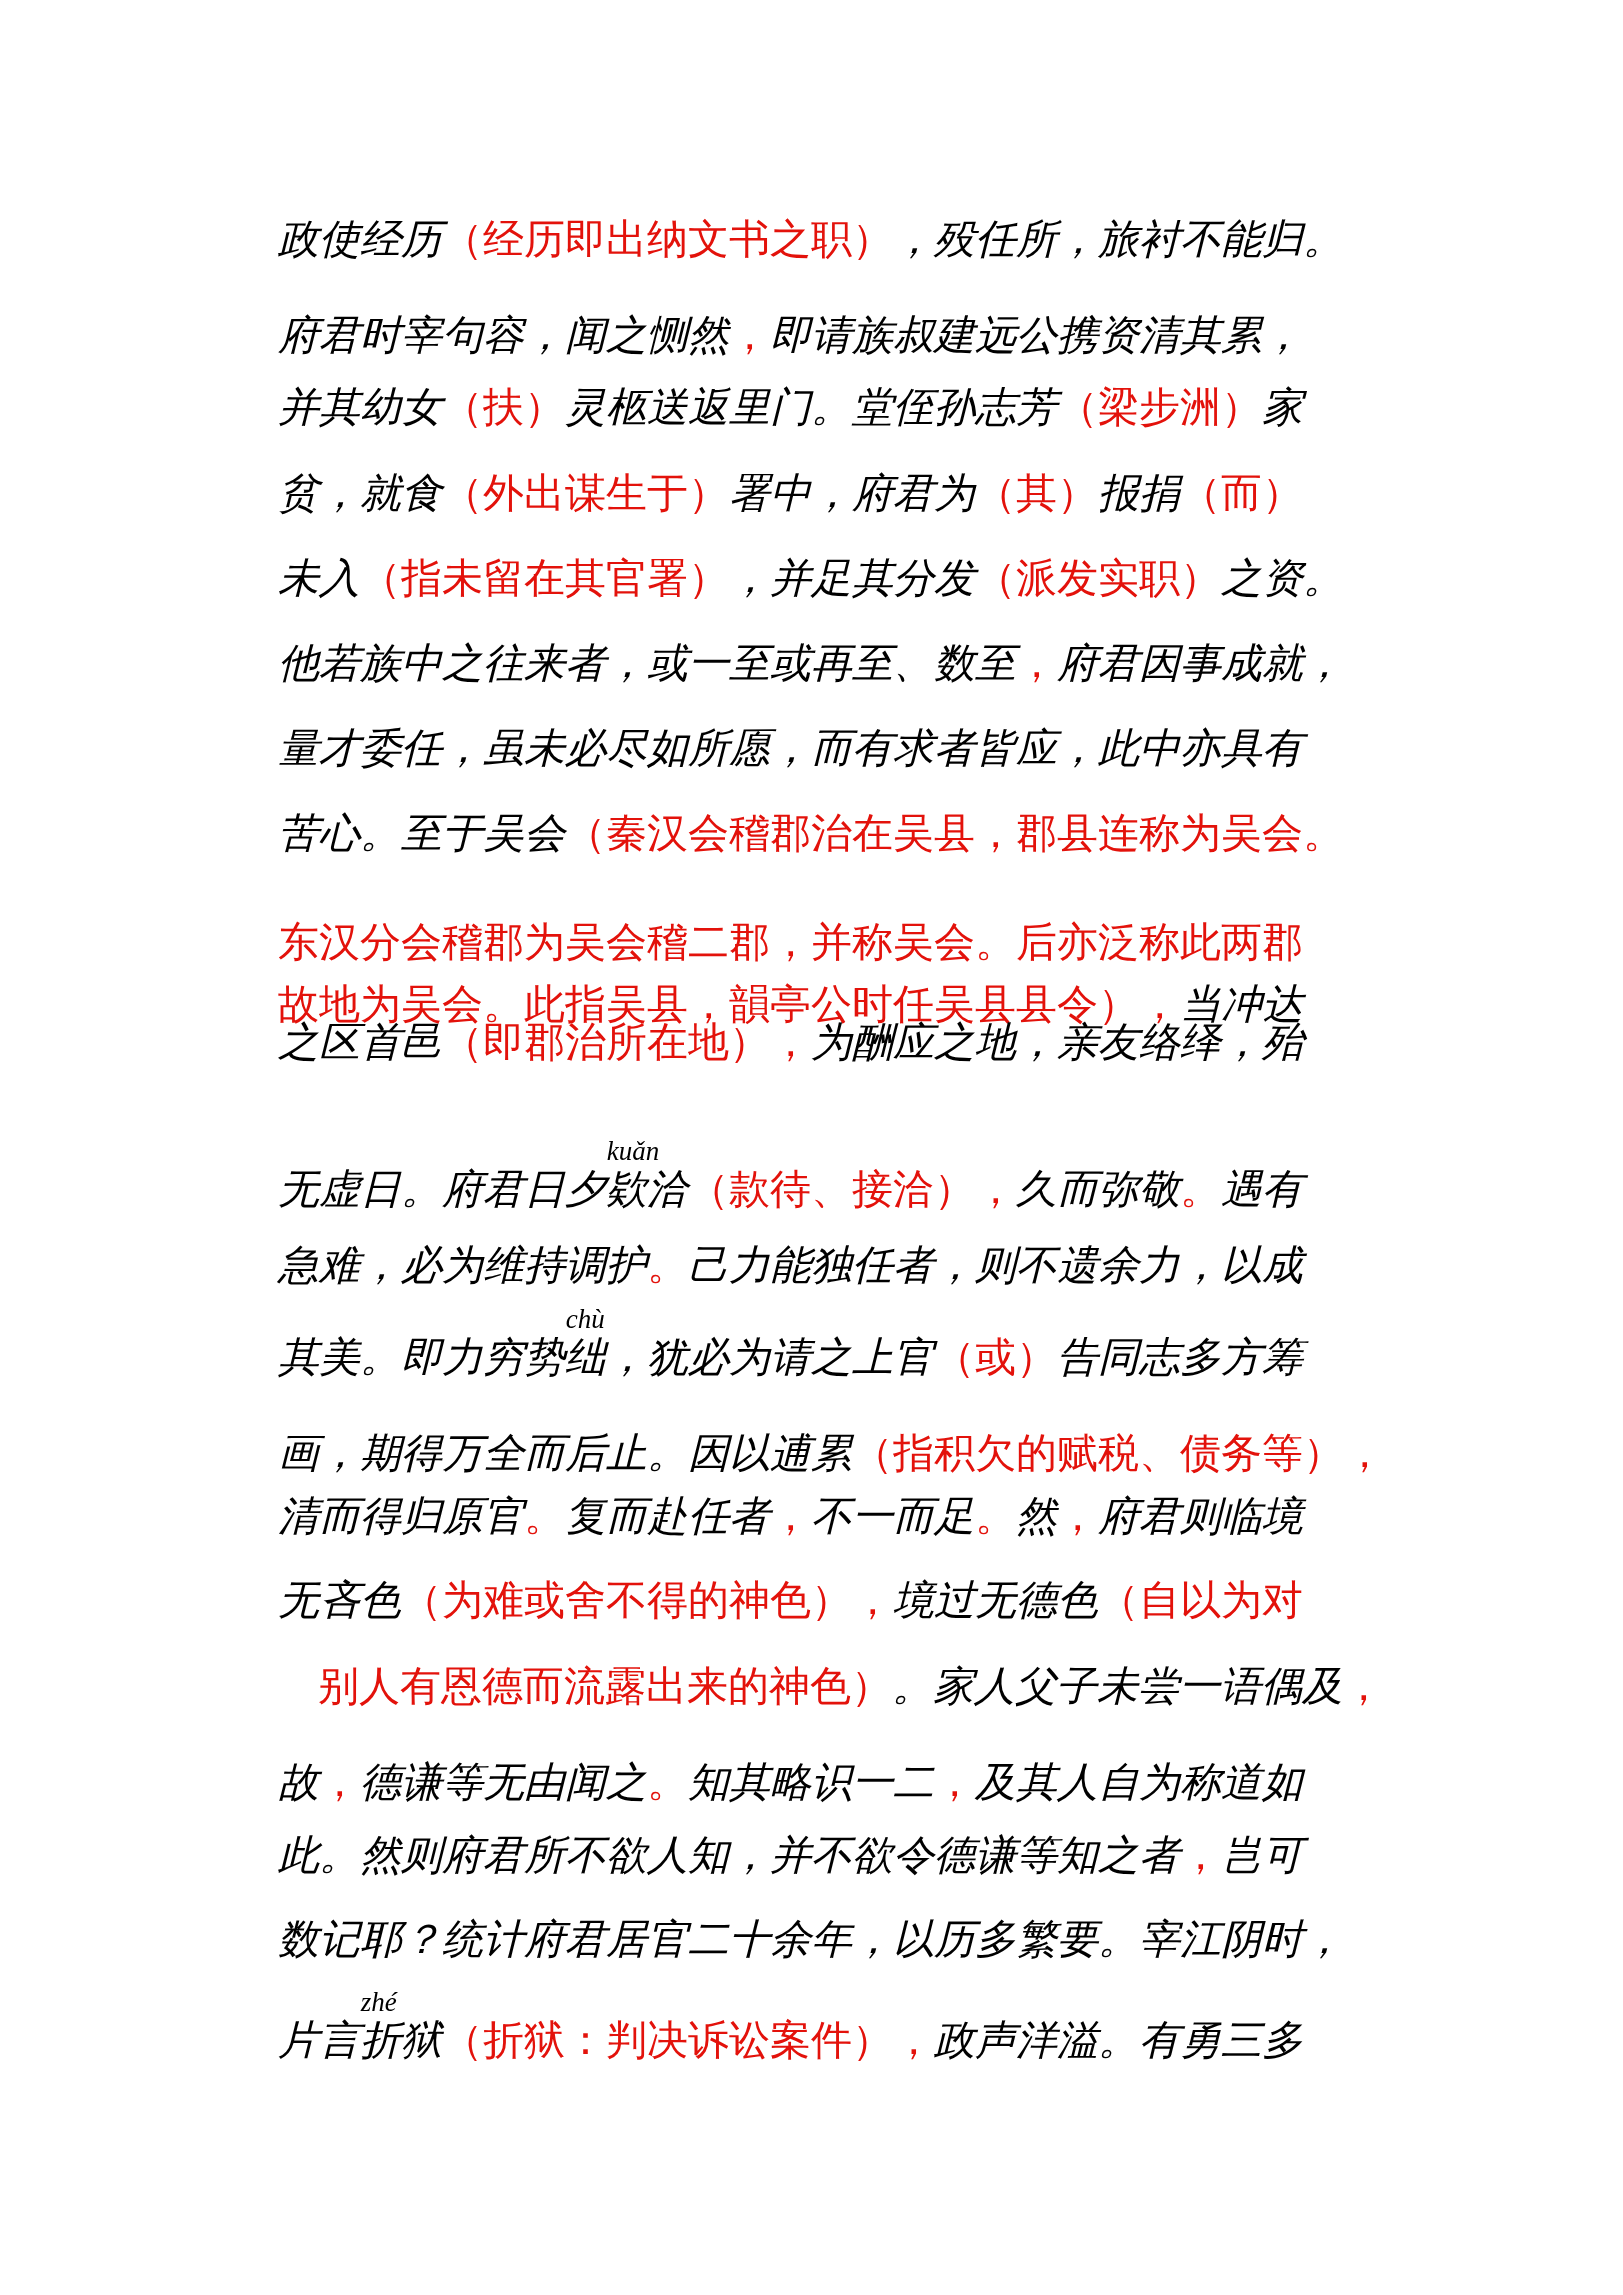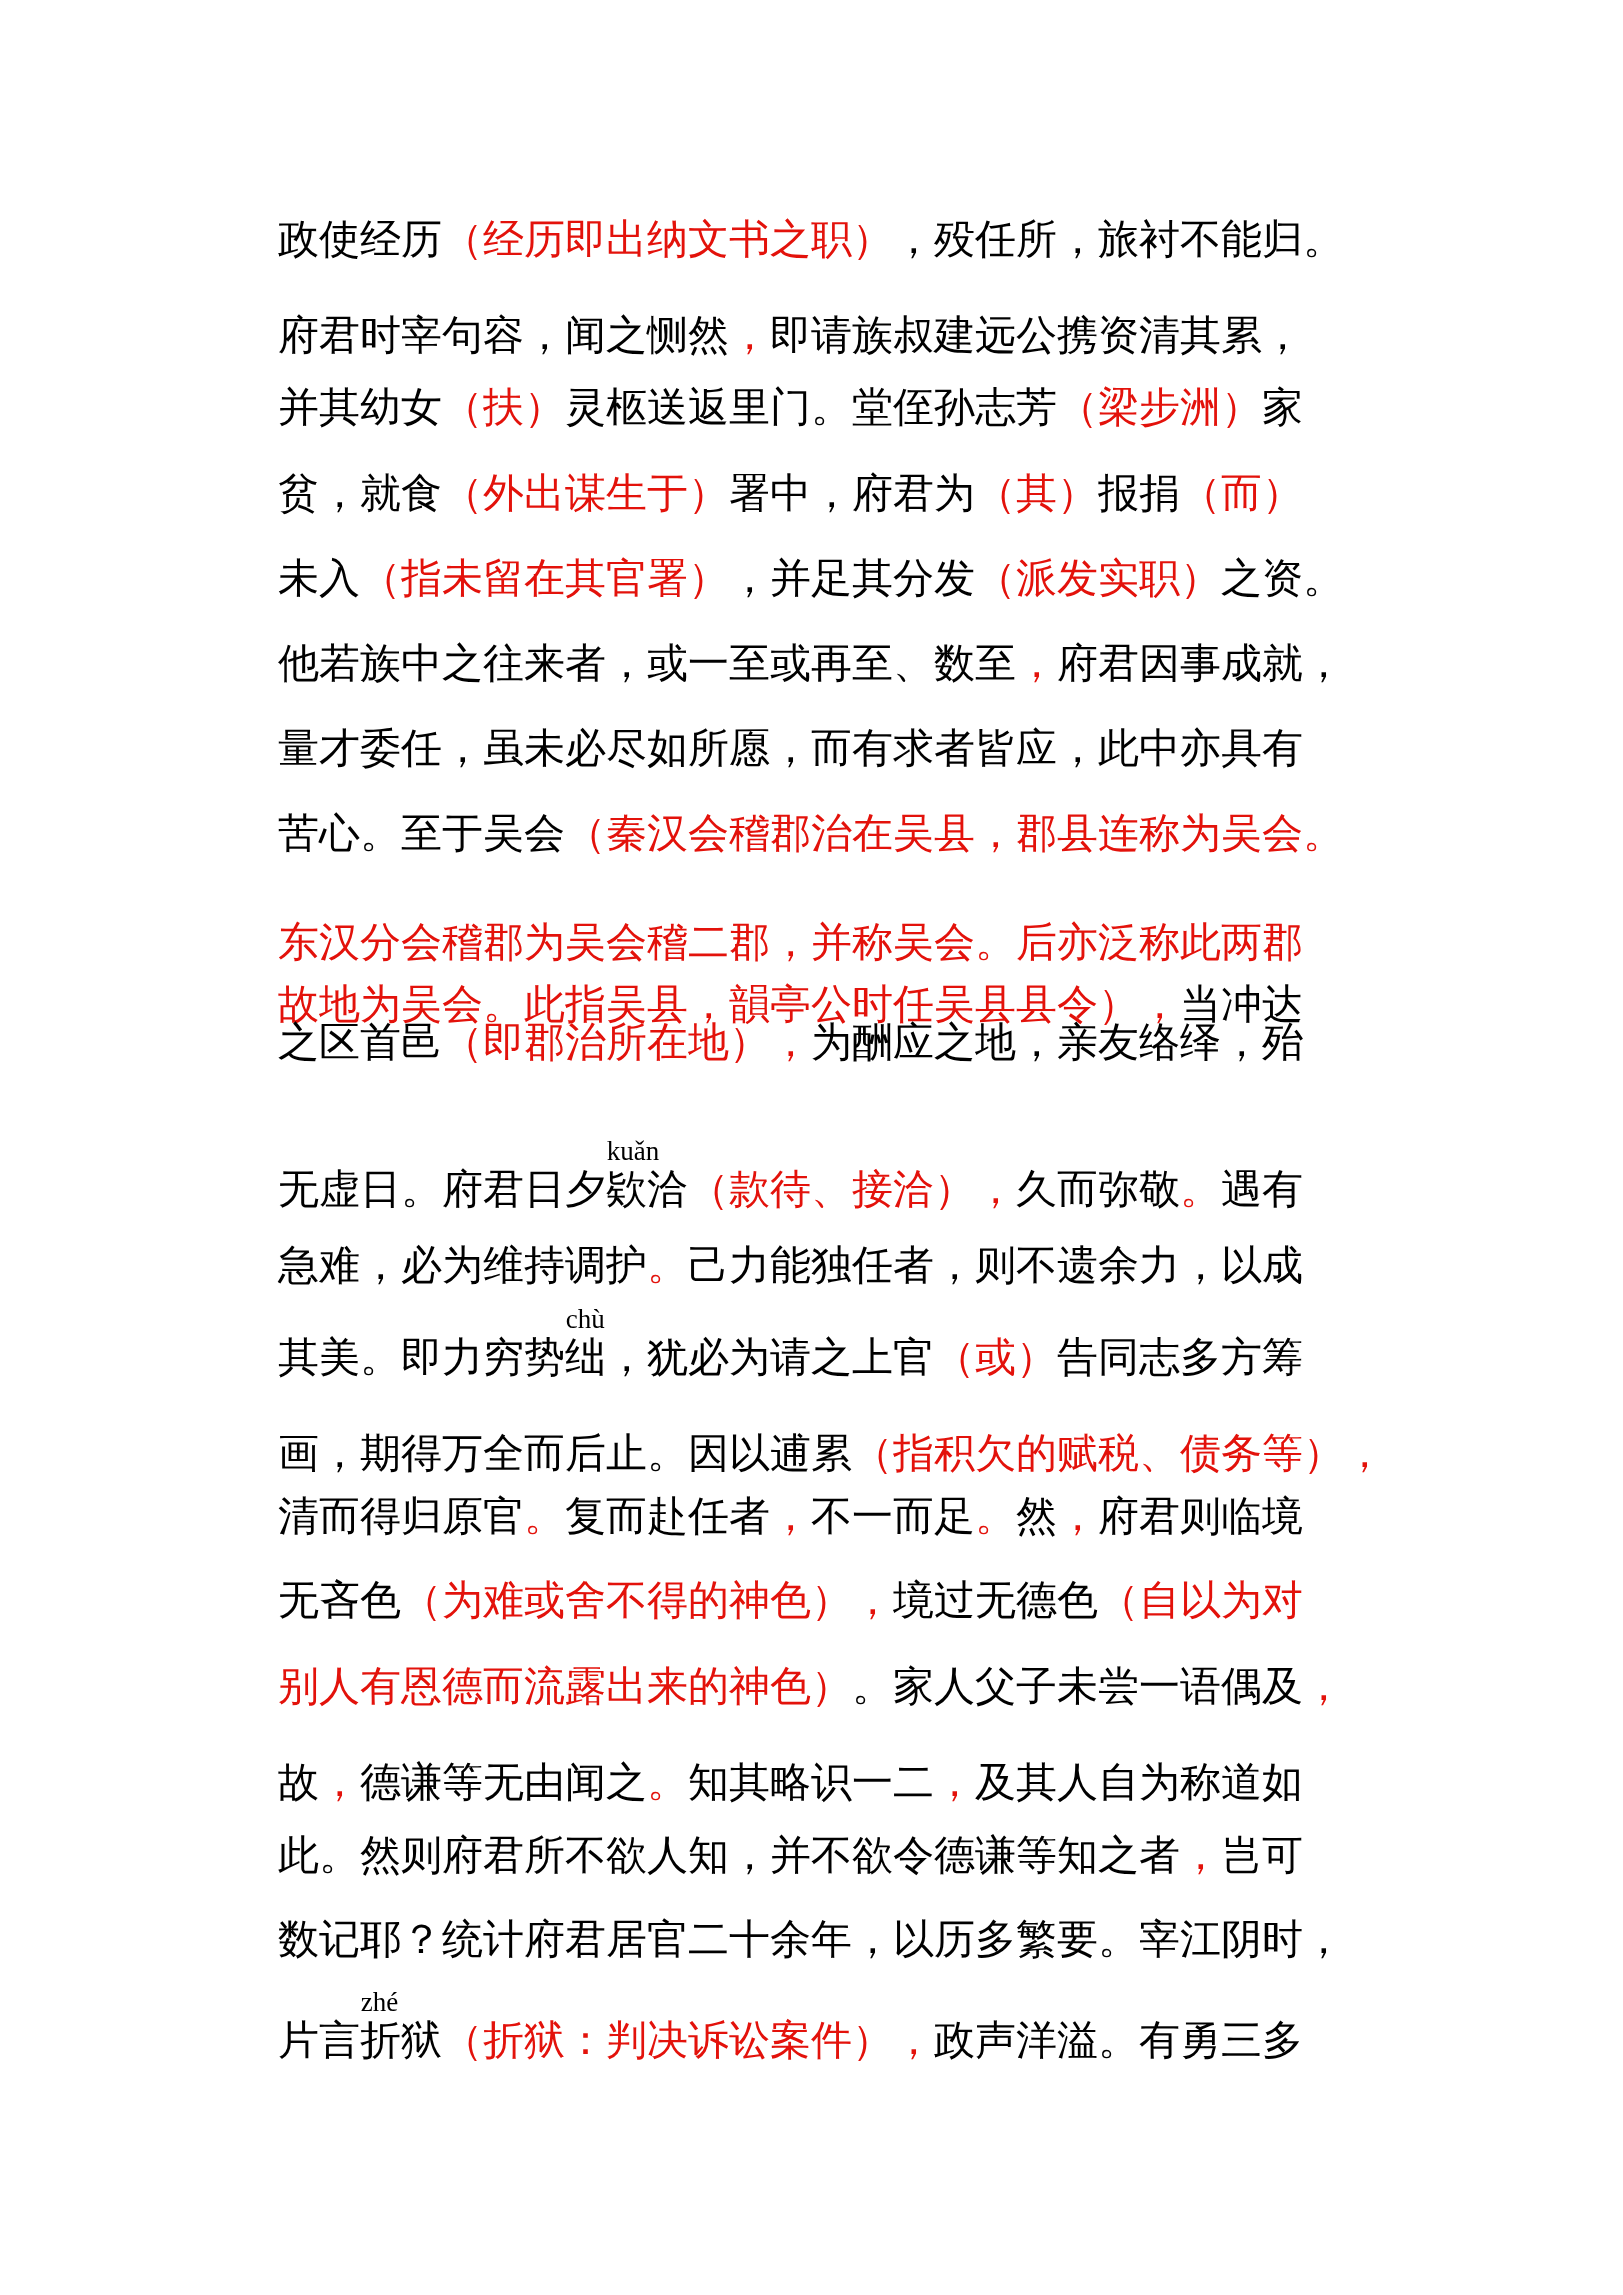--- a/index.html
+++ b/index.html
@@ -15,21 +15,21 @@
   .text-area { position: absolute; inset: 0; }
   .line {
     position: absolute;
     left: 278px;
     width: 1080px;
     font-size: 41px;
     line-height: 1.08;
     letter-spacing: 0px;
     white-space: nowrap;
   }
-  .seg.black { color: #000000; }
+  .seg.black { color: #000000; font-style: italic; }
   .seg.red   { color: var(--accent-red, #e3120b); }
   .ruby-host { position: relative; display: inline-block; }
   .pinyin {
     position: absolute;
     left: 0.8px;
     top: -29.5px;
     font-size: 27px;
     line-height: 1;
     letter-spacing: 0;
     color: #000000;
@@ -51,20 +51,20 @@
       <div class="line" style="top: 811px;"><span class="seg black">苦心。至于吴会</span><span class="seg red">（秦汉会稽郡治在吴县，郡县连称为吴会。</span></div>
       <div class="line" style="top: 896px; margin-top: 24px;"><span class="seg red">东汉分会稽郡为吴会稽二郡，并称吴会。后亦泛称此两郡</span></div>
       <div class="line" style="top: 982px;"><span class="seg red">故地为吴会。此指吴县，韻亭公时任吴县县令），</span><span class="seg black">当冲达</span></div>
       <div class="line" style="top: 1020px;"><span class="seg black">之区首邑</span><span class="seg red">（即郡治所在地），</span><span class="seg black">为酬应之地，亲友络绎，殆</span></div>
       <div class="line" style="top: 1167px;"><span class="seg black">无虚日。府君日夕</span><span class="seg black ruby-host"><span class="pinyin">kuǎn</span><span class="seg black">欵</span></span><span class="seg black">洽</span><span class="seg red">（款待、接洽），</span><span class="seg black">久而弥敬</span><span class="seg red">。</span><span class="seg black">遇有</span></div>
       <div class="line" style="top: 1243px;"><span class="seg black">急难，必为维持调护</span><span class="seg red">。</span><span class="seg black">己力能独任者，则不遗余力，以成</span></div>
       <div class="line" style="top: 1335px;"><span class="seg black">其美。即力穷势</span><span class="seg black ruby-host"><span class="pinyin">chù</span><span class="seg black">绌</span></span><span class="seg black">，犹必为请之上官</span><span class="seg red">（或）</span><span class="seg black">告同志多方筹</span></div>
       <div class="line" style="top: 1409px; margin-top: 22px;"><span class="seg black">画，期得万全而后止。因以逋累</span><span class="seg red">（指积欠的赋税、债务等），</span></div>
       <div class="line" style="top: 1494px;"><span class="seg black">清而得归原官</span><span class="seg red">。</span><span class="seg black">复而赴任者</span><span class="seg red">，</span><span class="seg black">不一而足</span><span class="seg red">。</span><span class="seg black">然</span><span class="seg red">，</span><span class="seg black">府君则临境</span></div>
       <div class="line" style="top: 1578px;"><span class="seg black">无吝色</span><span class="seg red">（为难或舍不得的神色），</span><span class="seg black">境过无德色</span><span class="seg red">（自以为对</span></div>
-      <div class="line" style="top: 1664px;"><span class="seg red">别人有恩德而流露出来的神色）</span><span class="seg black">。家人父子未尝一语偶及</span><span class="seg red">，</span></div>
+      <div class="line" style="top: 1664px; margin-left: 40px;"><span class="seg red">别人有恩德而流露出来的神色）</span><span class="seg black">。家人父子未尝一语偶及</span><span class="seg red">，</span></div>
       <div class="line" style="top: 1760px;"><span class="seg black">故</span><span class="seg red">，</span><span class="seg black">德谦等无由闻之</span><span class="seg red">。</span><span class="seg black">知其略识一二</span><span class="seg red">，</span><span class="seg black">及其人自为称道如</span></div>
       <div class="line" style="top: 1833px;"><span class="seg black">此。然则府君所不欲人知，并不欲令德谦等知之者</span><span class="seg red">，</span><span class="seg black">岂可</span></div>
       <div class="line" style="top: 1917px;"><span class="seg black">数记耶？统计府君居官二十余年，以历多繁要。宰江阴时，</span></div>
       <div class="line" style="top: 2018px;"><span class="seg black">片言</span><span class="seg black ruby-host"><span class="pinyin">zhé</span><span class="seg black">折</span></span><span class="seg black">狱</span><span class="seg red">（折狱：判决诉讼案件），</span><span class="seg black">政声洋溢。有勇三多</span></div>
     </div>
 </div>
 
 
 </body></html>

